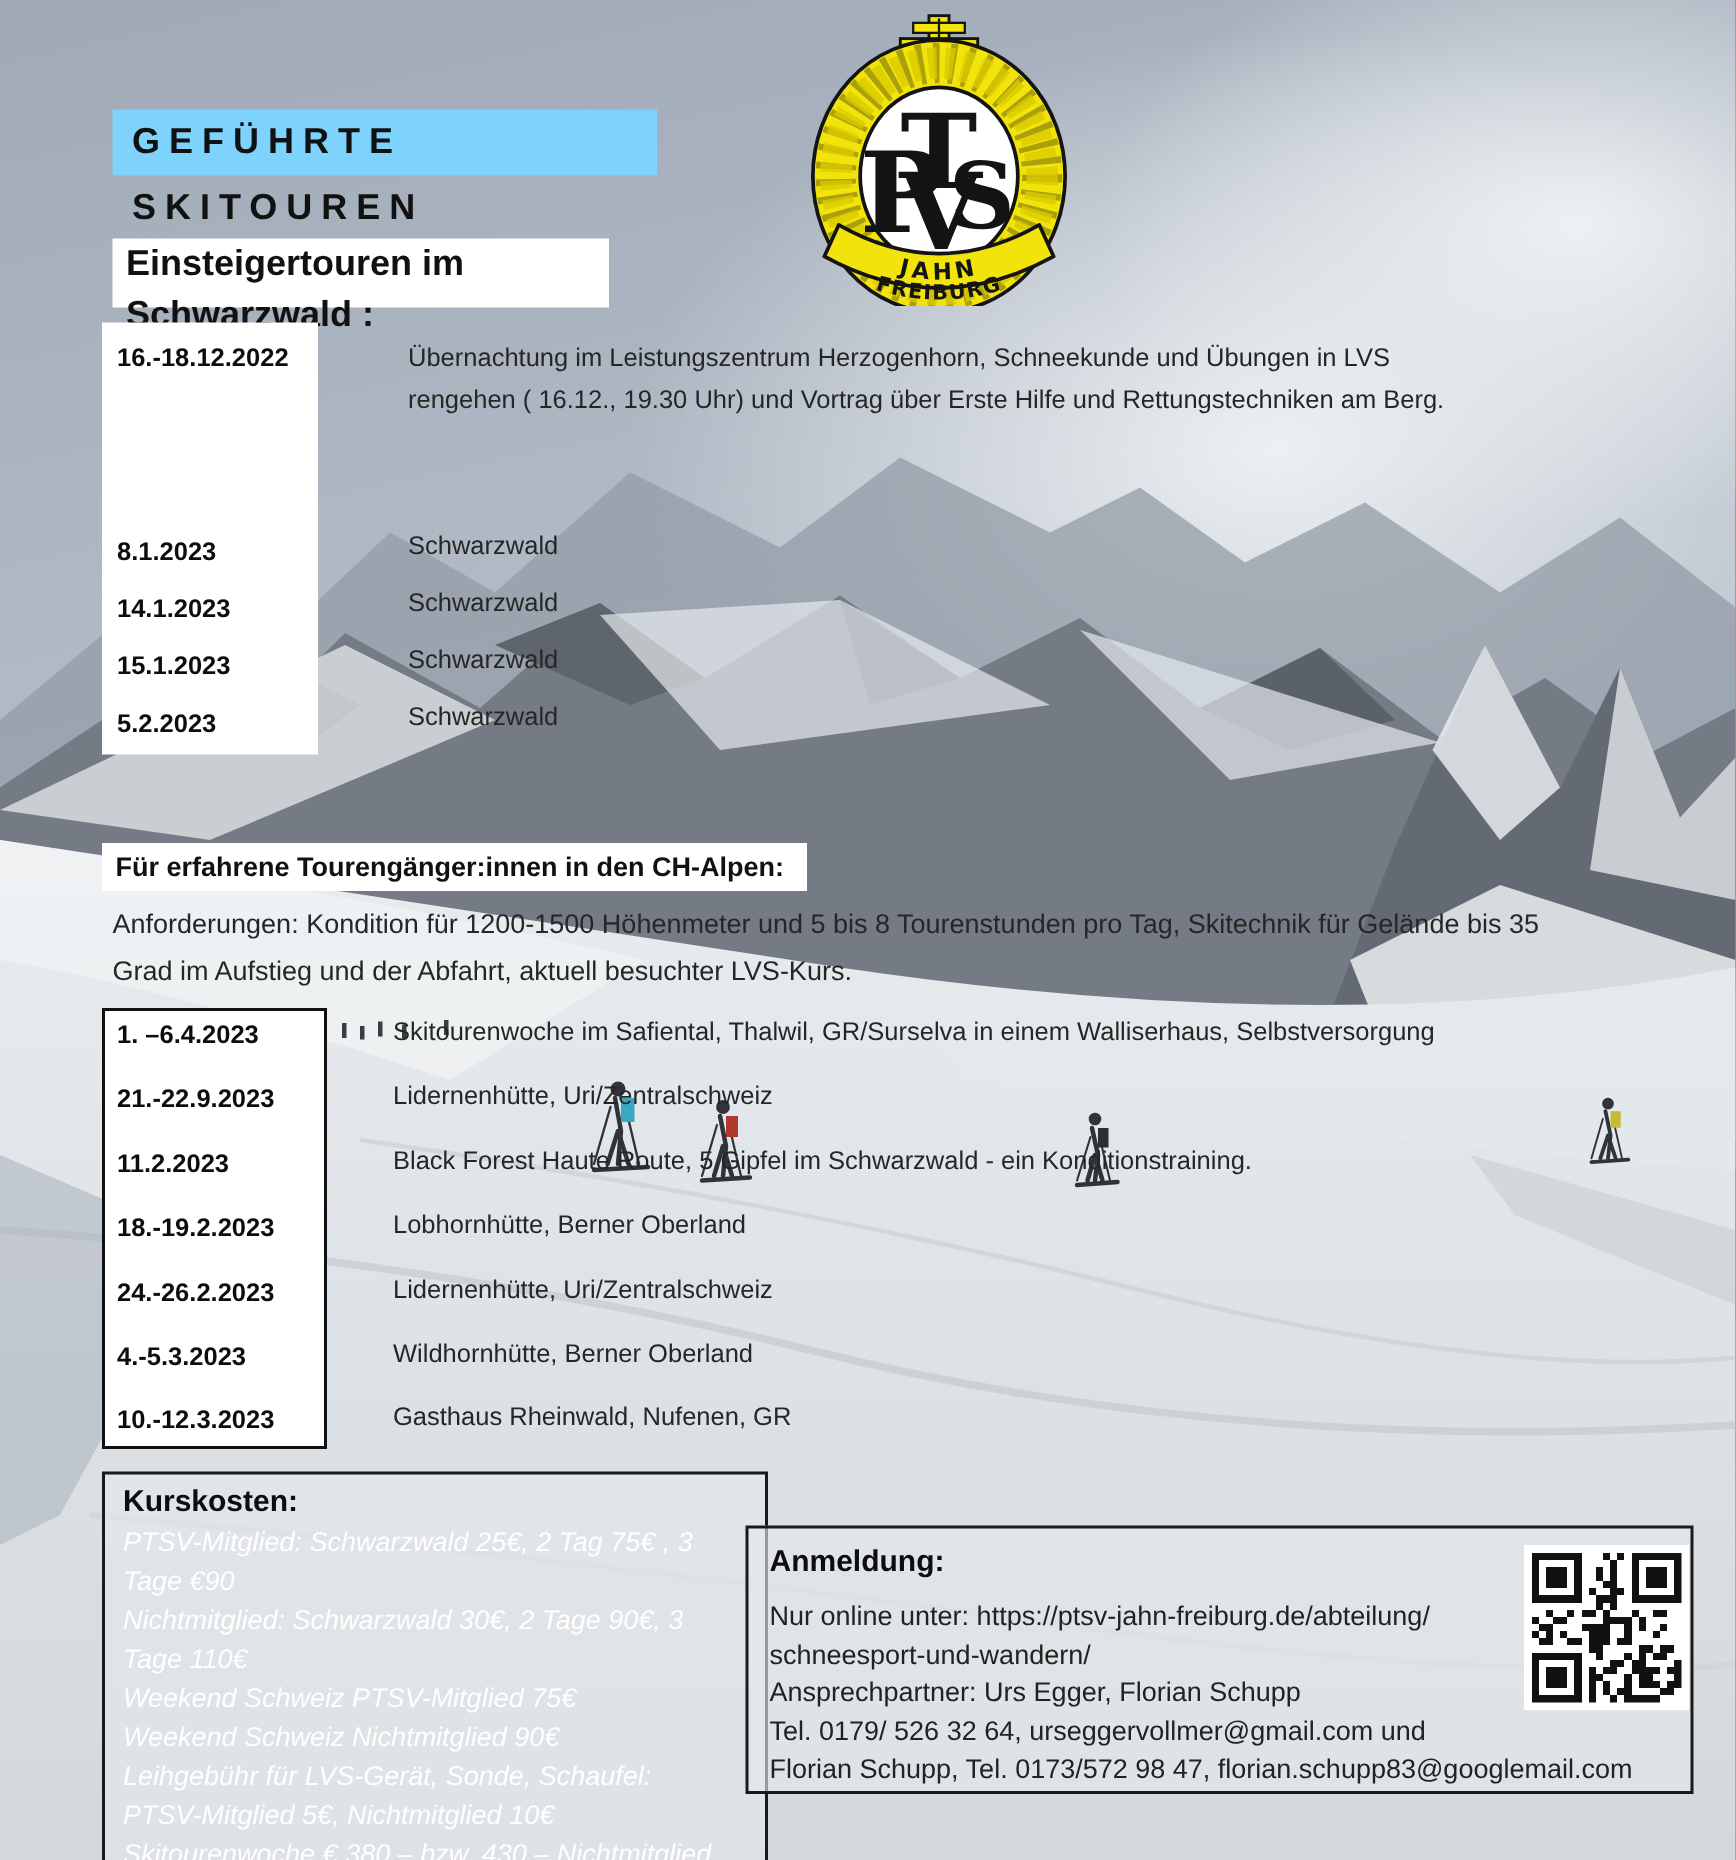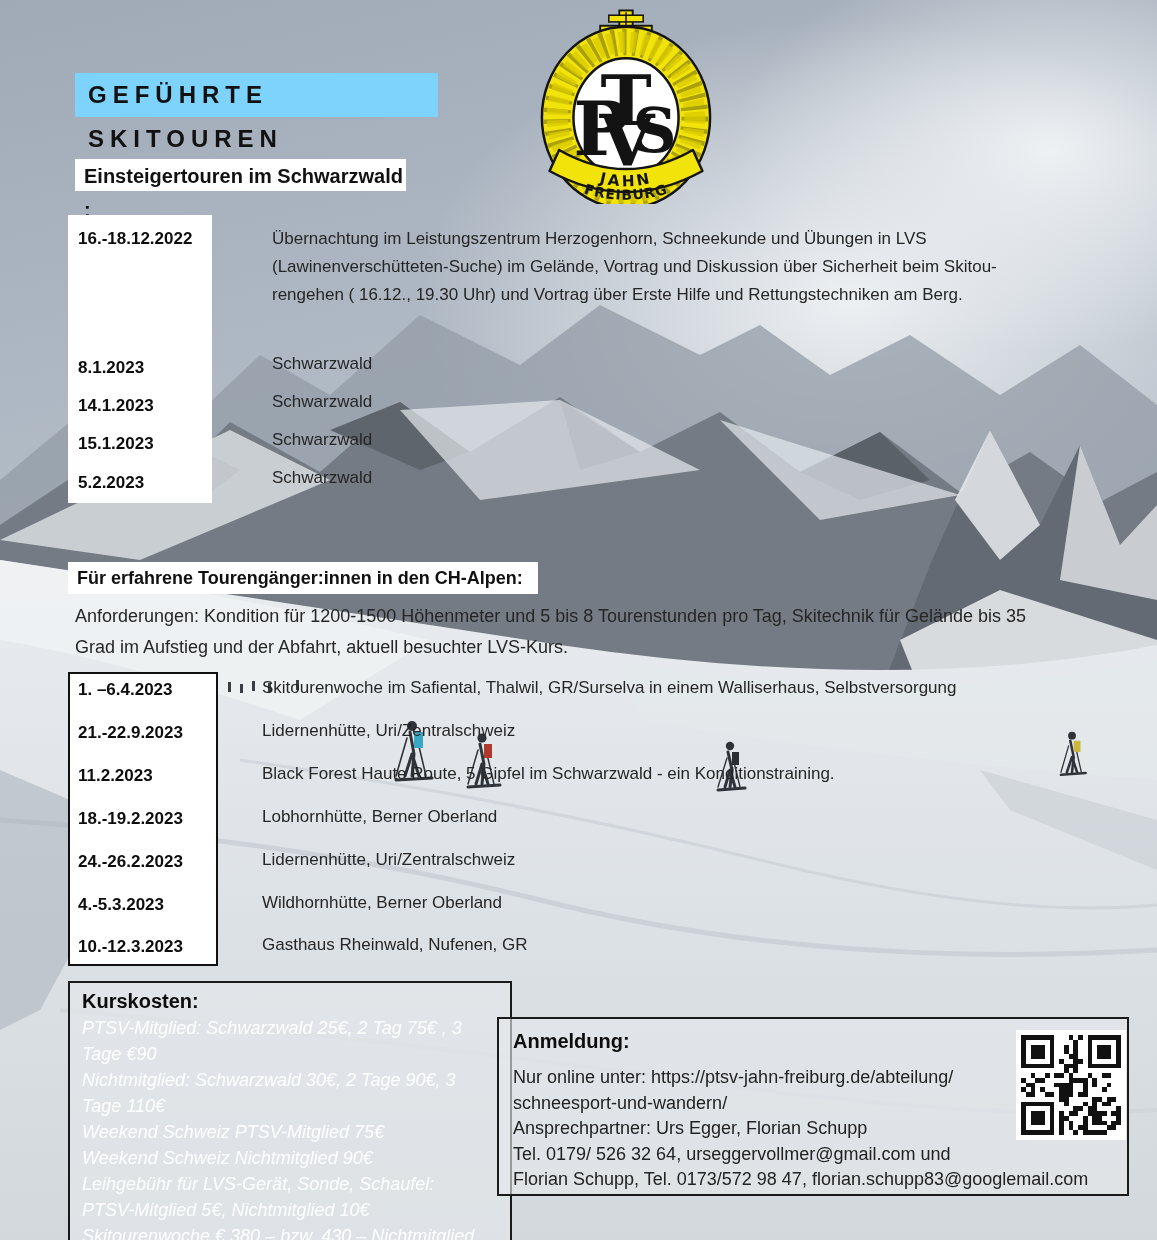--- a/index.html
+++ b/index.html
@@ -6,21 +6,21 @@
   .page{position:relative;width:1157px;height:1240px;overflow:hidden;
         font-family:"Liberation Sans",sans-serif;color:#1b1b1b;}
   .bg{position:absolute;left:0;top:0;width:1157px;height:1240px;display:block;}
 
   .title-box{position:absolute;left:75px;top:73px;width:363px;height:44px;background:#7dd3fc;
     font-weight:bold;font-size:24px;letter-spacing:6px;line-height:44px;padding-left:13px;
     box-sizing:border-box;color:#111;}
   .logo{position:absolute;left:540px;top:8px;width:172px;height:196px;}
 
   .h-box{position:absolute;background:#ffffff;font-weight:bold;color:#111;box-sizing:border-box;}
-  .h1{left:75px;top:159px;width:331px;height:32px;font-size:20px;line-height:34px;padding-left:9px;}
+  .h1{left:75px;top:159px;width:331px;height:46px;font-size:24px;line-height:34px;padding-left:9px;}
   .h2{left:68px;top:562px;width:470px;height:32px;font-size:18px;line-height:32px;padding-left:9px;}
 
   .t1{position:absolute;left:68px;top:215px;width:1060px;height:288px;}
   .t1-white{position:absolute;left:0;top:0;width:144px;height:288px;background:#ffffff;}
   .t2{position:absolute;left:68px;top:672px;width:1060px;height:294px;}
   .t2-white{position:absolute;left:0;top:0;width:150px;height:294px;background:#ffffff;
     border:2px solid #111;box-sizing:border-box;}
   .date{position:absolute;left:10px;font-weight:bold;font-size:17px;white-space:nowrap;color:#0d0d0d;}
   .tour{position:absolute;font-size:17px;white-space:nowrap;color:#262626;}
   .t1 .tour{left:204px;}
@@ -177,21 +177,20 @@
 
   <div class="title-box">GEFÜHRTE SKITOUREN</div>
 
   <div class="h-box h1">Einsteigertouren im Schwarzwald :</div>
 
   <div class="t1">
     <div class="t1-white"></div>
     <div class="date" style="top:14px;">16.-18.12.2022</div>
     <div class="desc">
       <div>Übernachtung im Leistungszentrum Herzogenhorn, Schneekunde und Übungen in LVS</div>
-      <div>(Lawinenverschütteten-Suche) im Gelände, Vortrag und Diskussion über Sicherheit beim Skitou-</div>
       <div>rengehen ( 16.12., 19.30 Uhr) und Vortrag über Erste Hilfe und Rettungstechniken am Berg.</div>
     </div>
     <div class="date" style="top:143px;">8.1.2023</div>
     <div class="tour" style="top:139px;">Schwarzwald</div>
     <div class="date" style="top:181px;">14.1.2023</div>
     <div class="tour" style="top:177px;">Schwarzwald</div>
     <div class="date" style="top:219px;">15.1.2023</div>
     <div class="tour" style="top:215px;">Schwarzwald</div>
     <div class="date" style="top:258px;">5.2.2023</div>
     <div class="tour" style="top:253px;">Schwarzwald</div>

